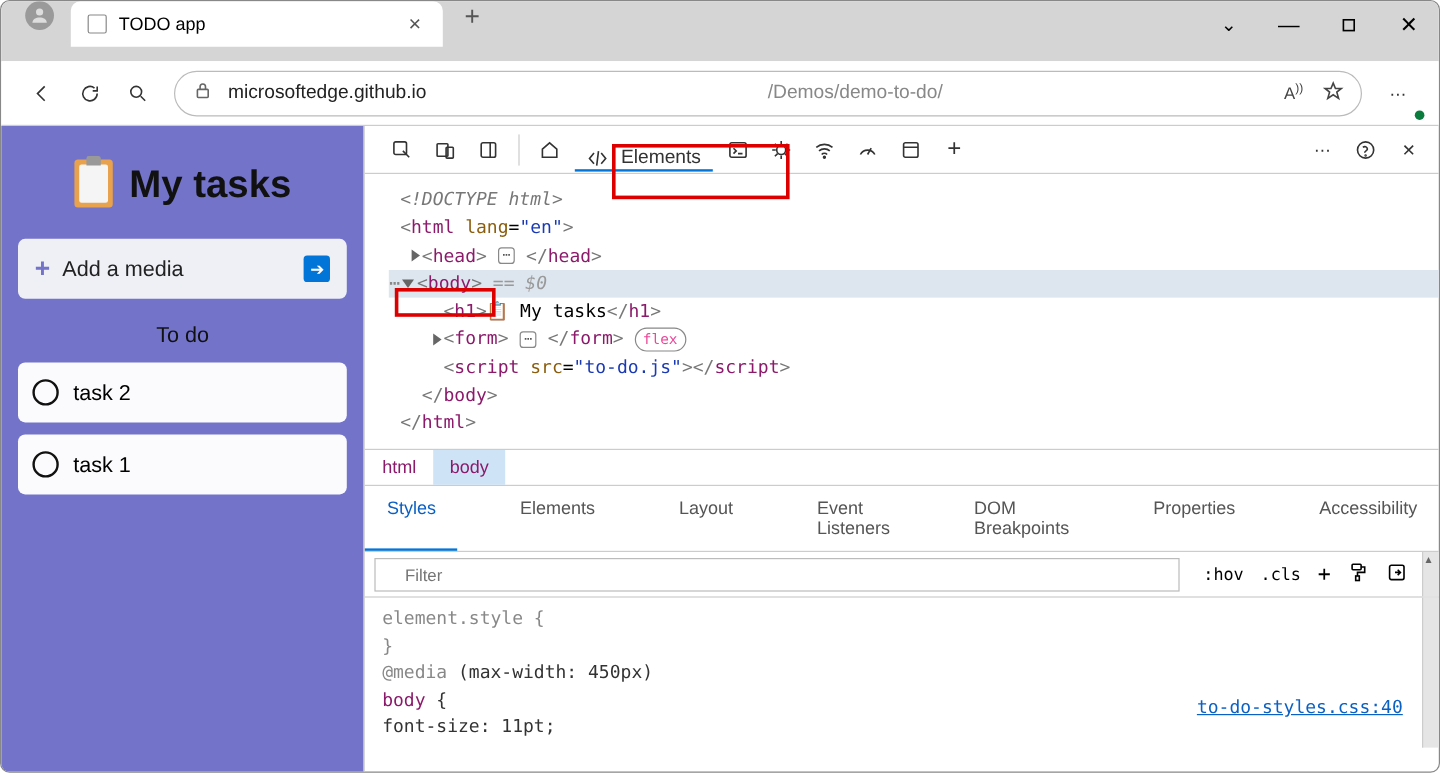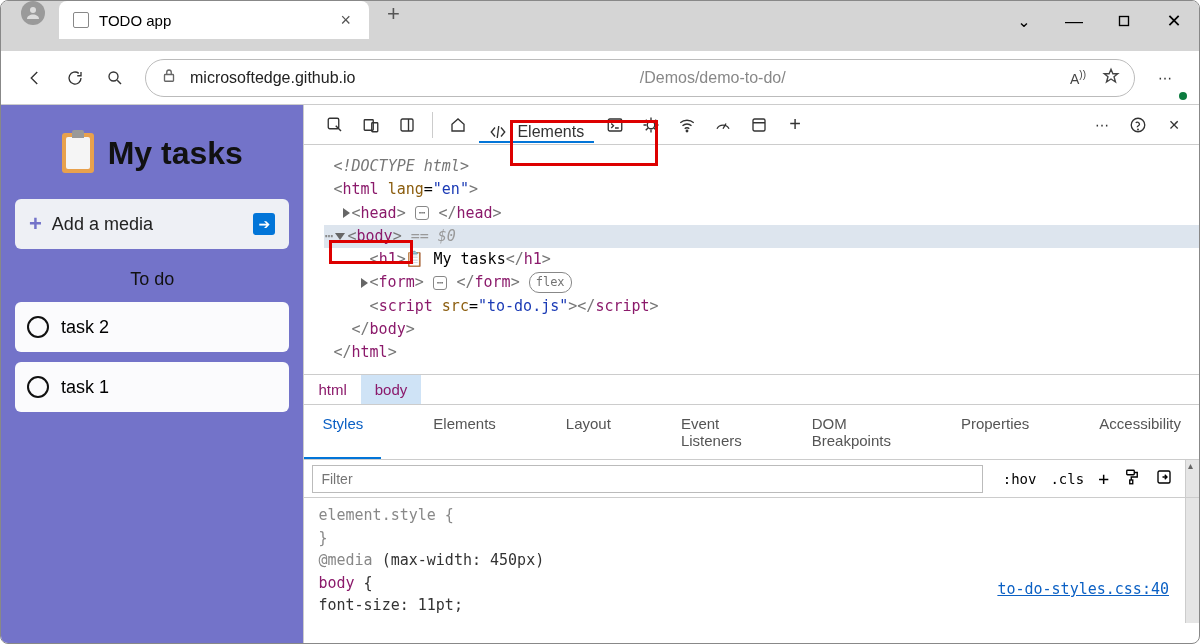--- a/index.html
+++ b/index.html
@@ -63,40 +63,40 @@
 
 .dom-tree { font-family: Consolas, monospace; font-size: 15px; padding: 10px 0 10px 20px; line-height: 1.55; }
 .dom-line { white-space: pre; }
 .tag-bracket { color: #777; }
 .tag-name { color: #8b1a6b; }
 .attr-name { color: #8b5d0e; }
 .attr-val { color: #1a3ab5; }
 .comment-txt { color: #777; font-style: italic; }
 .body-hl { background: #dde5ee; }
 .dots-pill { display: inline-block; border: 1px solid #888; border-radius: 3px; padding: 0 3px; font-size: 11px; line-height: 12px; vertical-align: middle; color: #555; }
-.flex-pill { display: inline-block; border: 1px solid #888; border-radius: 10px; padding: 0 6px; font-size: 12px; color: #737373; vertical-align: middle; }
+.flex-pill { display: inline-block; border: 1px solid #888; border-radius: 10px; padding: 0 6px; font-size: 12px; color: #ec4899; vertical-align: middle; }
 .tri { display: inline-block; width: 0; height: 0; vertical-align: middle; margin-right: 2px; }
 .tri-right { border-top: 5px solid transparent; border-bottom: 5px solid transparent; border-left: 7px solid #666; }
 .tri-down { border-left: 5px solid transparent; border-right: 5px solid transparent; border-top: 7px solid #666; }
 .gutter-dots { color: #888; margin-right: 2px; }
 .dollar0 { color: #999; font-style: italic; }
 
 
 .breadcrumb { display: flex; border-top: 1px solid #ccc; border-bottom: 1px solid #ccc; font-size: 15px; }
 .crumb { padding: 6px 14px; color: #8b1a6b; cursor: pointer; }
 .crumb.sel { background: #cfe3f6; }
 
 
 .styles-tabs { display: flex; border-bottom: 1px solid #ccc; gap: 34px; }
 .st-tab { padding: 10px 18px; font-size: 15px; color: #555; cursor: pointer; }
 .st-tab.active { color: #0b60c4; border-bottom: 2px solid #0275d8; }
 
 
 .filter-row { display: flex; align-items: center; border-bottom: 1px solid #ccc; height: 38px; }
-.filter-input { flex: 1; border: 1px solid #bbb; margin: 4px 8px; height: 28px; padding: 0 8px; font-size: 14px; color: #888; }
+.filter-input { flex: 1; border: 1px solid #bbb; margin: 4px 8px; height: 28px; padding: 0 24px; font-size: 14px; color: #888; }
 .filter-btns { display: flex; gap: 14px; padding: 0 12px; font-family: Consolas, monospace; font-size: 14px; align-items: center; }
 .filter-btns span { cursor: pointer; }
 .scrollbar-stub { width: 14px; background: #e5e5e5; align-self: stretch; border-left: 1px solid #ccc; position: relative; }
 .scrollbar-stub::before { content: "▴"; position: absolute; top: 0; left: 2px; font-size: 10px; color: #666; }
 
 
 .styles-pane { font-family: Consolas, monospace; font-size: 15px; padding: 6px 14px; color: #333; line-height: 1.5; position: relative; }
 .styles-pane .grey { color: #888; }
 .styles-pane .sel-name { color: #8b1a6b; }
 .styles-pane .link { color: #0b60c4; text-decoration: underline; position: absolute; right: 30px; bottom: 22px; }

